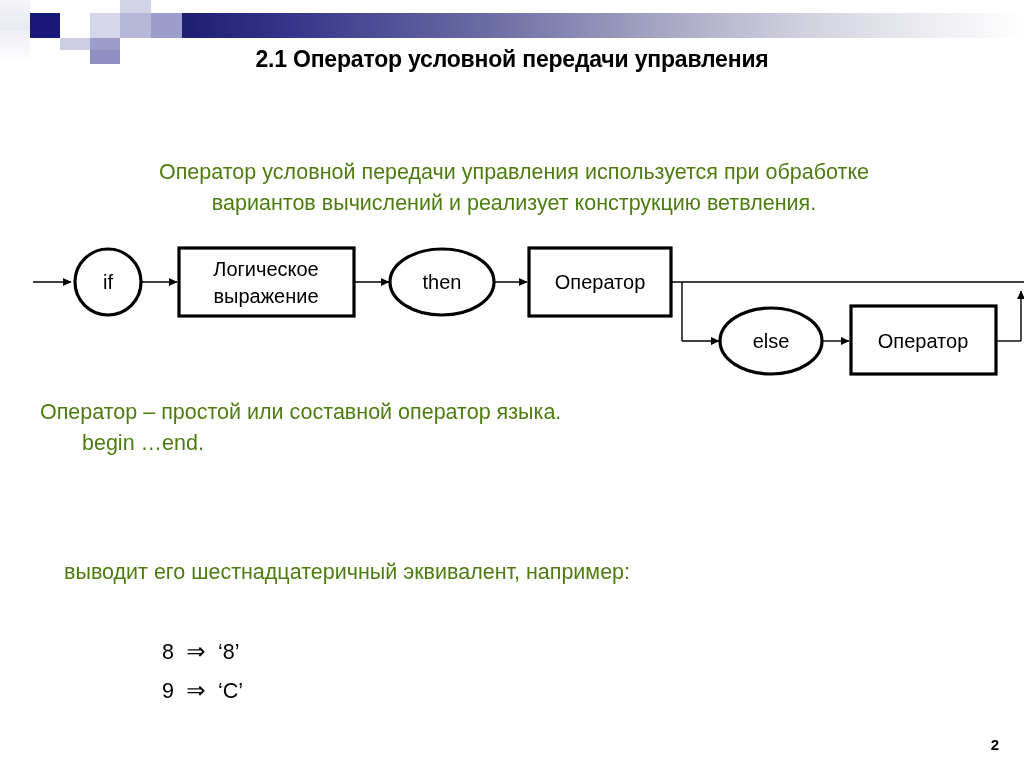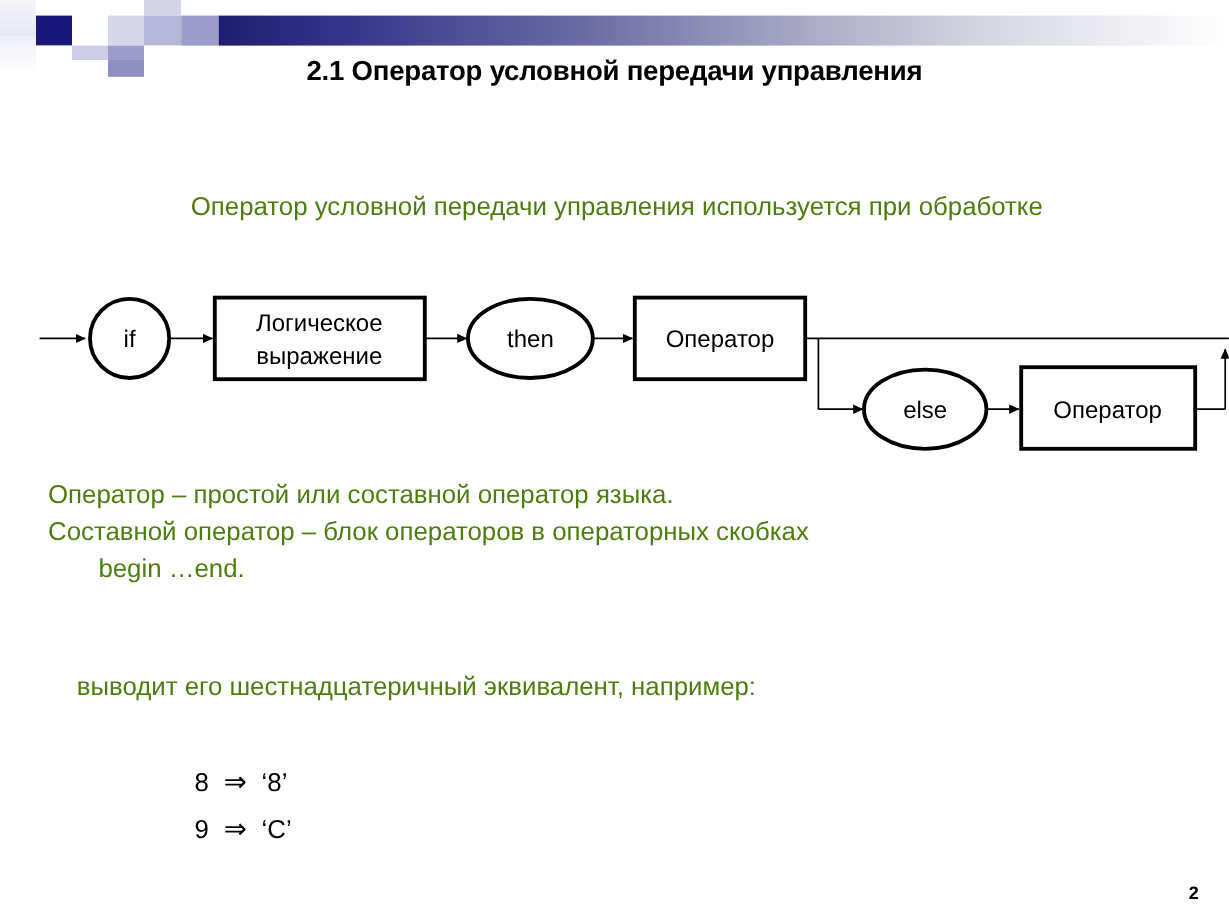--- a/index.html
+++ b/index.html
@@ -121,20 +121,21 @@
   <div class="sq" style="left:120px;top:38px;  width:31px; height:12px; background:#ffffff;"></div>
 
   <div class="sq" style="left:60px; top:50px;  width:30px; height:14px; background:#ffffff;"></div>
   <div class="sq" style="left:90px; top:50px;  width:30px; height:14px; background:#8f8fc4;"></div>
 </div>
 
 <div class="title">2.1 Оператор условной передачи управления</div>
 
 <div class="para p-intro">
   <span class="l1">Оператор условной передачи управления используется при обработке</span>
+  <span class="l2">вариантов вычислений и реализует конструкцию ветвления.</span>
 </div>
 
 <div class="diagram">
   <svg width="1024" height="150" viewBox="0 0 1024 150" xmlns="http://www.w3.org/2000/svg">
     <defs>
       <marker id="ah" markerWidth="9" markerHeight="9" refX="8" refY="4.5" orient="auto" markerUnits="userSpaceOnUse">
         <path d="M0,0.6 L8.5,4.5 L0,8.4 z" fill="#000000"></path>
       </marker>
       <marker id="ahu" markerWidth="9" markerHeight="9" refX="8" refY="4.5" orient="auto" markerUnits="userSpaceOnUse">
         <path d="M0,0.6 L8.5,4.5 L0,8.4 z" fill="#000000"></path>
@@ -175,21 +176,20 @@
     <rect x="820" y="71" width="145" height="68" fill="#ffffff" stroke="#000000" stroke-width="3.2"></rect>
     <text class="node-text" x="892" y="113" text-anchor="middle">Оператор</text>
 
     <line x1="965" y1="106" x2="990" y2="106" stroke="#000" stroke-width="1.4"></line>
     <line x1="990" y1="106" x2="990" y2="56" stroke="#000" stroke-width="1.4" marker-end="url(#ahu)"></line>
   </svg>
 </div>
 
 <div class="para p-def">
   <span style="display:block">Оператор – простой или составной оператор языка.</span>
-  <span style="display:block">Составной оператор – блок операторов в операторных скобках</span>
   <span style="display:block; padding-left:42px">
     <span class="b">begin</span><span> …</span><span class="b">end</span><span>.</span>
   </span>
 </div>
 
 <div class="para p-ex">
   <span class="l2">выводит его шестнадцатеричный эквивалент, например:</span>
 </div>
 
 <div class="mono-line ex1">

